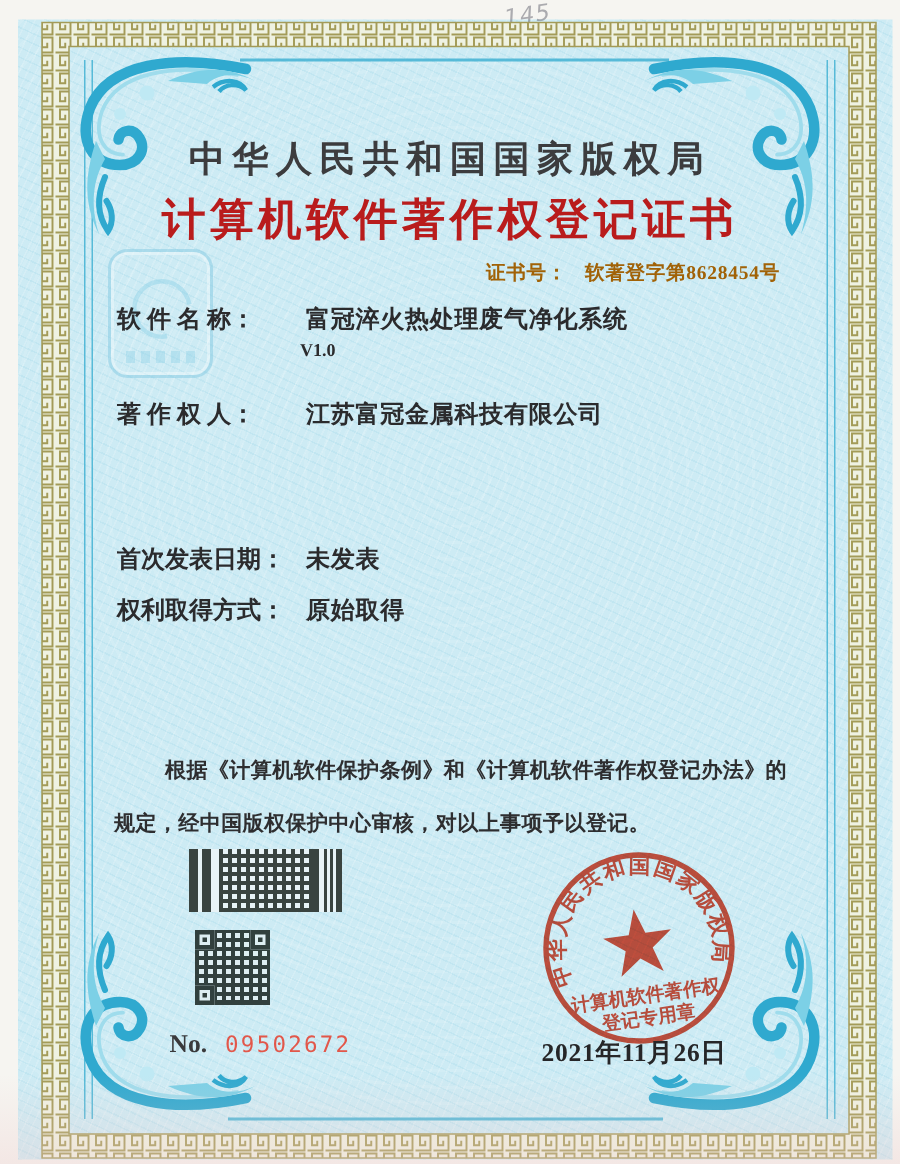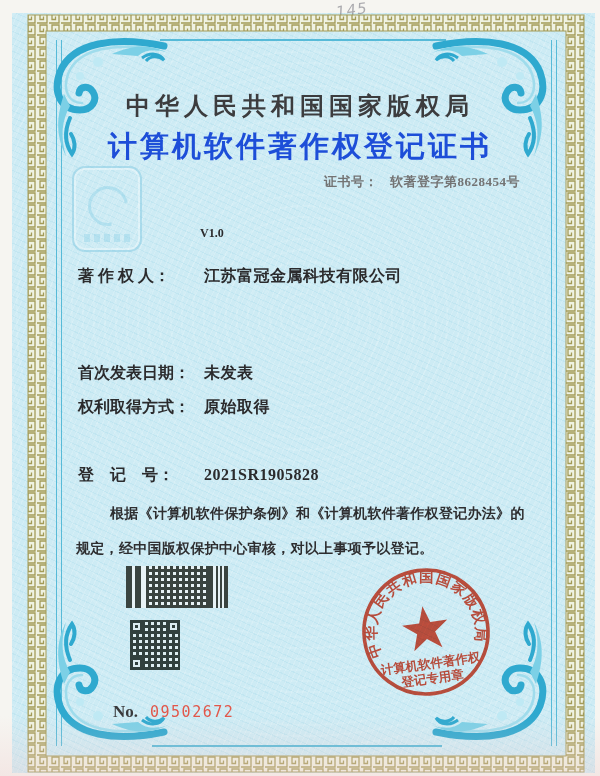--- a/index.html
+++ b/index.html
@@ -31,24 +31,24 @@
     border-left:1.5px solid rgba(66,178,210,.85);border-right:1.5px solid rgba(66,178,210,.85);}
   .hrule{position:absolute;height:2px;background:rgba(66,178,210,.85);}
 
   
   .authority{
     position:absolute;left:0;right:0;top:90px;text-align:center;
     font-size:24px;font-weight:bold;color:#3c3c3e;letter-spacing:5px;
   }
   .cert-title{
     position:absolute;left:0;right:0;top:127px;text-align:center;
-    font-size:29px;font-weight:bold;color:#1d4ed8;letter-spacing:3px;
+    font-size:29px;font-weight:bold;color:#b91c1c;letter-spacing:3px;
   }
   .certno{
-    position:absolute;right:80px;top:173px;font-size:13px;font-weight:bold;color:#737373;
+    position:absolute;right:80px;top:173px;font-size:13px;font-weight:bold;color:#a16207;
     letter-spacing:.5px;
   }
   .certno .sp{display:inline-block;width:12px;}
   .row{position:absolute;left:78px;white-space:nowrap;font-size:16px;font-weight:bold;color:#2b2b2d;}
   .row .lbl{display:inline-block;width:118px;}
   .row .val{margin-left:4px;letter-spacing:.5px;}
   .val2{position:absolute;left:200px;font-size:12px;font-weight:bold;color:#2b2b2d;}
   .statement{position:absolute;left:76px;white-space:nowrap;
     font-size:14px;font-weight:bold;color:#2e2e30;letter-spacing:.3px;text-align:right;}
 
@@ -83,21 +83,21 @@
   .qr{
     position:absolute;left:130px;top:620px;width:50px;height:50px;background-color:#ddeef2;
     background-image:
       repeating-linear-gradient(90deg,#31403e 0 3px,transparent 3px 6px),
       repeating-linear-gradient(0deg,#31403e 0 3px,#ddeef2 3px 6px);
   }
   .finder{position:absolute;width:13px;height:13px;border:3px solid #31403e;background:#ddeef2;box-sizing:border-box;}
   .finder::before{content:"";position:absolute;inset:2px;background:#31403e;}
   .f-tl{left:0;top:0}.f-tr{right:0;top:0}.f-bl{left:0;bottom:0}
 
-  .serial{position:absolute;left:113px;top:686px;white-space:nowrap;margin-top:16px;}
+  .serial{position:absolute;left:113px;top:686px;white-space:nowrap;}
   .serial .no{font-size:17px;font-weight:bold;color:#3a3a3c;}
   .serial .num{font-family:"DejaVu Sans Mono","Liberation Mono",monospace;
     font-size:15px;color:#e2574a;letter-spacing:1.5px;margin-left:8px;}
 
   .issue-date{position:absolute;left:361px;top:690px;font-size:17px;font-weight:bold;
     color:#262628;letter-spacing:.5px;white-space:nowrap;}
 
   .pencil{position:absolute;left:336px;top:1px;font-size:15px;font-style:italic;
     color:rgba(110,110,120,.55);transform:rotate(-8deg);letter-spacing:1px;
     font-family:"DejaVu Sans","Liberation Sans",sans-serif;}
@@ -159,43 +159,43 @@
     </svg>
 
   <div class="emboss"></div>
 
   <div class="authority">中华人民共和国国家版权局</div>
   <div class="cert-title">计算机软件著作权登记证书</div>
   <div class="certno">
     <span>证书号：</span><span class="sp"></span><span>软著登字第8628454号</span>
   </div>
 
+  <div class="row" style="top:203px">
+    <span class="lbl">软 件 名 称：</span>
+    <span class="val">富冠淬火热处理废气净化系统</span>
+  </div>
   <div class="val2" style="top:226px">V1.0</div>
 
   <div class="row" style="top:266px">
     <span class="lbl">著 作 权 人：</span>
     <span class="val">江苏富冠金属科技有限公司</span>
   </div>
 
 
   <div class="row" style="top:363px">
     <span class="lbl">首次发表日期：</span>
     <span class="val">未发表</span>
   </div>
 
   <div class="row" style="top:397px">
     <span class="lbl">权利取得方式：</span>
     <span class="val">原始取得</span>
   </div>
 
 
-  <div class="row" style="top:465px">
-    <span class="lbl">登　记　号：</span>
-    <span class="val">2021SR1905828</span>
-  </div>
 
   <div class="statement" style="top:505px;padding-left:34px">根据《计算机软件保护条例》和《计算机软件著作权登记办法》的</div>
   <div class="statement" style="top:540px">规定，经中国版权保护中心审核，对以上事项予以登记。</div>
 
   <div class="barcode"></div>
   <div class="qr">
     <div class="finder f-tl"></div>
     <div class="finder f-tr"></div>
     <div class="finder f-bl"></div>
   </div>
@@ -212,14 +212,15 @@
         <text font-size="14.5" font-weight="bold" fill="#e0442e" letter-spacing="1.5" text-anchor="middle" font-family="Liberation Serif, DejaVu Serif, serif">
           <textPath href="#sealArc" startOffset="50%">中华人民共和国国家版权局</textPath>
         </text>
         <polygon fill="#e0442e" points="0,-24 5.6,-7.4 22.8,-7.4 9.1,2.9 14.2,19.4 0,9.1 -14.2,19.4 -9.1,2.9 -22.8,-7.4 -5.6,-7.4" transform="translate(0,-2)"></polygon>
         <text y="36" text-anchor="middle" font-size="12.5" font-weight="bold" fill="#e0442e" font-family="Liberation Serif, DejaVu Serif, serif">计算机软件著作权</text>
         <text y="51" text-anchor="middle" font-size="12.5" font-weight="bold" fill="#e0442e" font-family="Liberation Serif, DejaVu Serif, serif">登记专用章</text>
       </g>
     </svg>
   </div>
 
+  <div class="issue-date">2021年11月26日</div>
 
 </div>
 
 </body></html>

